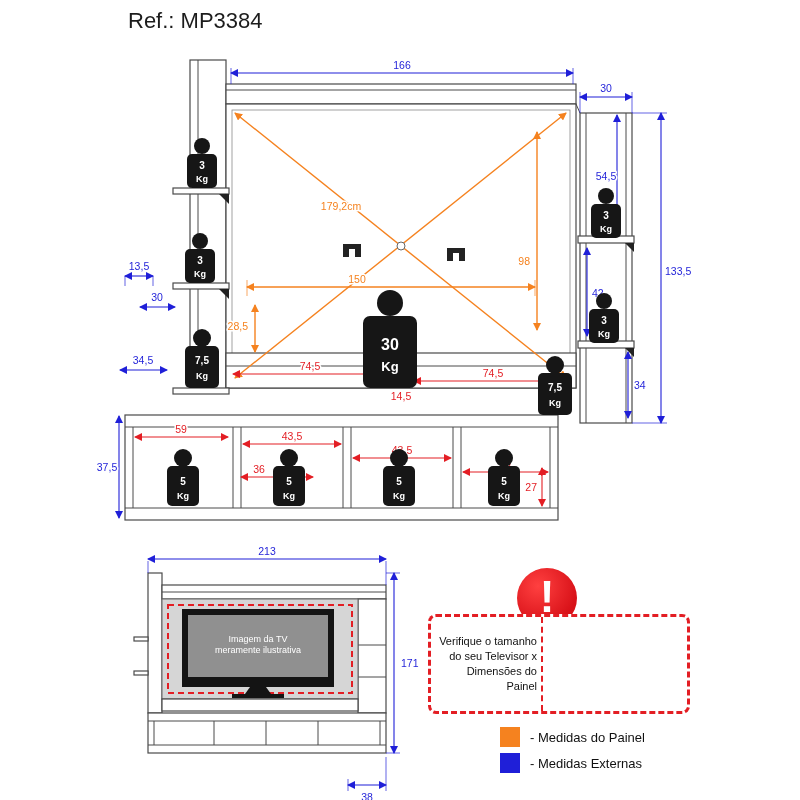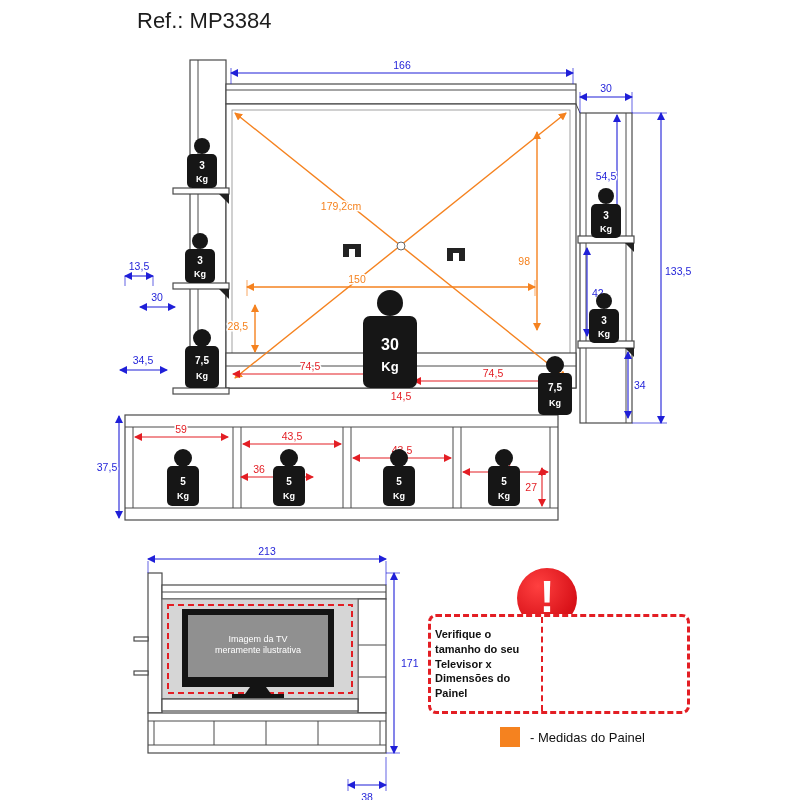--- a/index.html
+++ b/index.html
@@ -13,28 +13,28 @@
   .dim-r{stroke:#E31E24;stroke-width:1.1;fill:none;}
   .ext-b{stroke:#1F1FD8;stroke-width:.7;}
   .ext-o{stroke:#F5821F;stroke-width:.7;}
   text{font-family:"Liberation Sans",sans-serif;}
   .tb{fill:#1F1FD8;font-size:10.5px;}
   .to{fill:#F5821F;font-size:10.5px;}
   .tr{fill:#E31E24;font-size:10.5px;}
   .halo{paint-order:stroke;stroke:#fff;stroke-width:3px;stroke-linejoin:round;}
   .wb{fill:#161616;}
   .wt{fill:#fff;font-weight:bold;}
-  #title{position:absolute;left:137px;top:8px;font-size:22px;color:#1c1c1c;}
+  #title{position:absolute;left:128px;top:8px;font-size:22px;color:#1c1c1c;}
   #warn-icon{position:absolute;left:517px;top:568px;width:60px;height:60px;border-radius:50%;
     background:radial-gradient(circle at 35% 30%, #ff4040, #d81118 70%);color:#fff;font-size:44px;
     font-weight:bold;text-align:center;line-height:58px;}
   #warn-box{position:absolute;left:428px;top:614px;width:256px;height:94px;border:3px dashed #E31E24;
     border-radius:8px;background:#fff;display:flex;}
   #warn-box .left{flex:0 0 102px;border-right:2px dashed #E31E24;display:flex;align-items:center;
-    justify-content:center;text-align:left;font-size:11px;line-height:1.35;color:#111;padding:4px;font-weight:bold;}
+    justify-content:center;text-align:right;font-size:11px;line-height:1.35;color:#111;padding:4px;}
   #warn-box .right{flex:1;display:flex;flex-direction:column;align-items:center;justify-content:center;line-height:1.3;}
   #warn-box .right .b1{font-size:13.5px;font-weight:bold;color:#111;}
   #warn-box .right .b2{font-size:17px;font-weight:bold;color:#E31E24;}
   #legend{position:absolute;left:500px;top:726px;}
   .lg-row{display:flex;align-items:center;height:22px;margin-bottom:4px;}
   .lg-sw{width:20px;height:20px;margin-right:10px;}
   .sw-panel{background:#F5821F;}
   .sw-internal{background:#E31E24;}
   .sw-external{background:#1F1FD8;}
   .lg-label{font-size:13px;color:#111;}
@@ -328,14 +328,18 @@
 
 <div id="warn-box">
   <div class="left">Verifique o tamanho do seu Televisor x Dimensões do Painel</div>
 </div>
 
 <div id="legend">
   <div class="lg-row">
     <div class="lg-sw sw-panel"></div>
     <div class="lg-label">- Medidas do Painel</div>
   </div>
+  <div class="lg-row">
+    <div class="lg-sw sw-external"></div>
+    <div class="lg-label">- Medidas Externas</div>
+  </div>
 </div>
 <div id="legend-note">Medidas em centimetros.</div>
 
 </body></html>

